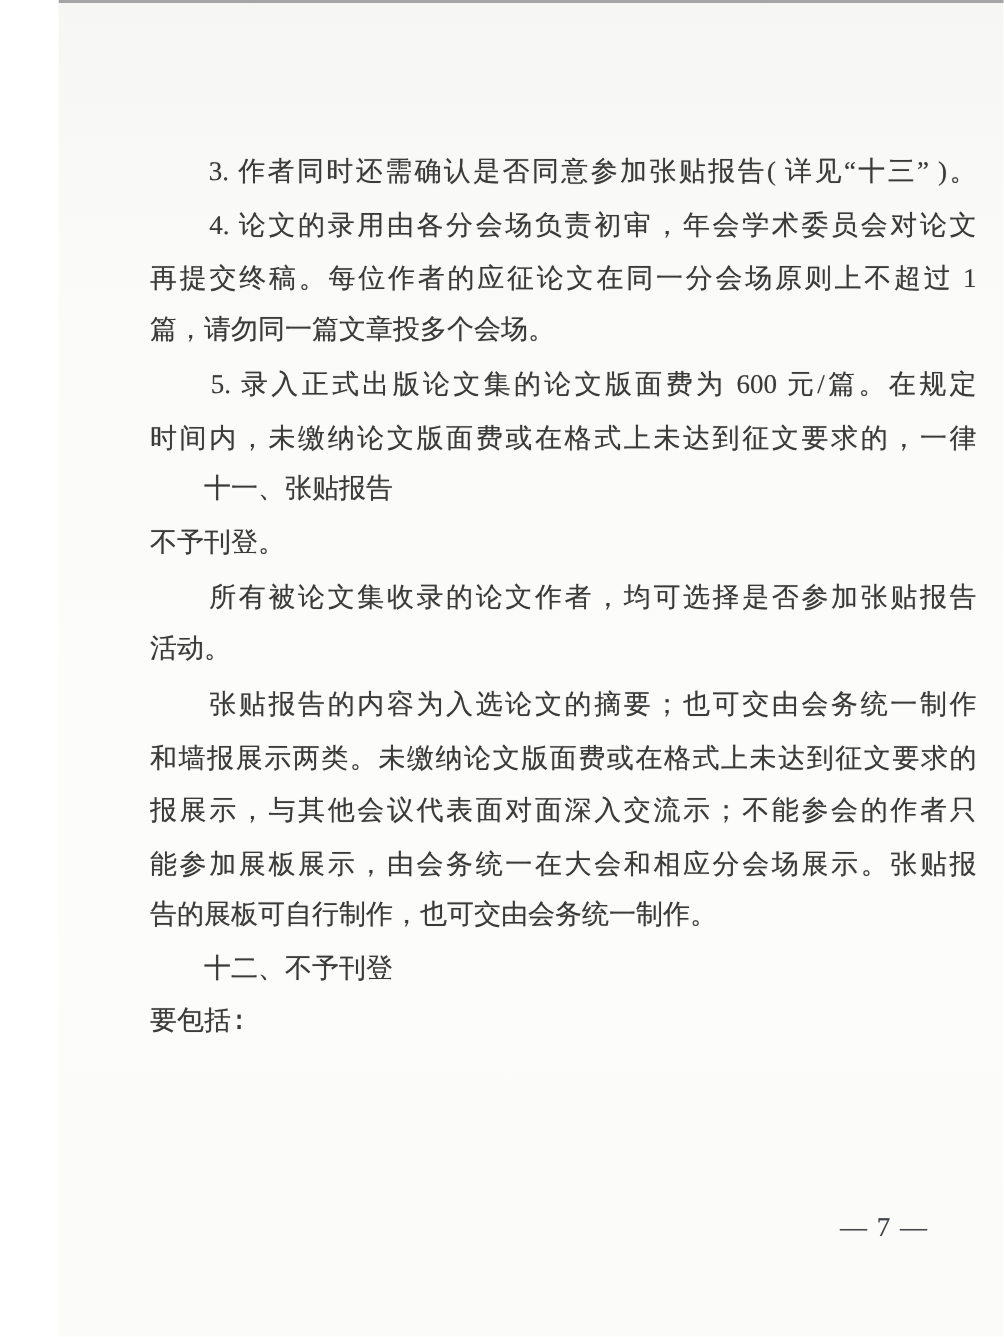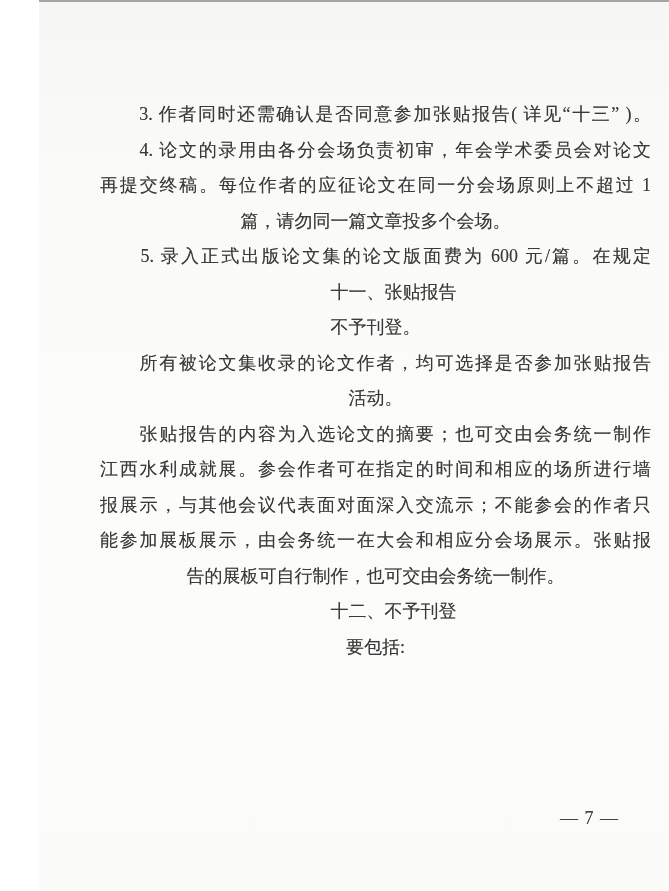--- a/index.html
+++ b/index.html
@@ -37,21 +37,22 @@
     color: #3a3a3a;
     white-space: normal;
     overflow: hidden;
     text-shadow: 0 0 0.5px rgba(70,70,70,0.55);
   }
   .text-line.full {
     text-align: justify;
     text-align-last: justify;
   }
   .text-line.end {
-    text-align: center;
+    text-align: left;
+    font-family: Liberation Mono, monospace;
   }
   .page-number {
     position: absolute;
     top: 804px;
     right: 89px;
     font-size: 18px;
     line-height: 28px;
     color: #3f4247;
     letter-spacing: 1px;
     text-shadow: 0 0 0.5px rgba(70,70,70,0.5);
@@ -69,32 +70,33 @@
 
       <div class="text-line full">　　4. 论文的录用由各分会场负责初审，年会学术委员会对论文</div>
 
 
       <div class="text-line full">再提交终稿。每位作者的应征论文在同一分会场原则上不超过 1</div>
 
       <div class="text-line end">篇，请勿同一篇文章投多个会场。</div>
 
       <div class="text-line full">　　5. 录入正式出版论文集的论文版面费为 600 元/篇。在规定</div>
 
+      <div class="text-line full">时间内，未缴纳论文版面费或在格式上未达到征文要求的，一律</div>
 
       <div class="text-line end">　　十一、张贴报告</div>
 
       <div class="text-line end">不予刊登。</div>
 
       <div class="text-line full">　　所有被论文集收录的论文作者，均可选择是否参加张贴报告</div>
 
       <div class="text-line end">活动。</div>
 
       <div class="text-line full">　　张贴报告的内容为入选论文的摘要；也可交由会务统一制作</div>
 
-      <div class="text-line full">江西水利成就展。参会作者可在指定的时间和相应的场所进行墙</div>
+      <div class="text-line full">和墙报展示两类。未缴纳论文版面费或在格式上未达到征文要求的</div>
 
       <div class="text-line full">报展示，与其他会议代表面对面深入交流示；不能参会的作者只</div>
 
       <div class="text-line full">能参加展板展示，由会务统一在大会和相应分会场展示。张贴报</div>
 
       <div class="text-line end">告的展板可自行制作，也可交由会务统一制作。</div>
 
       <div class="text-line end">　　十二、不予刊登</div>
 
 

